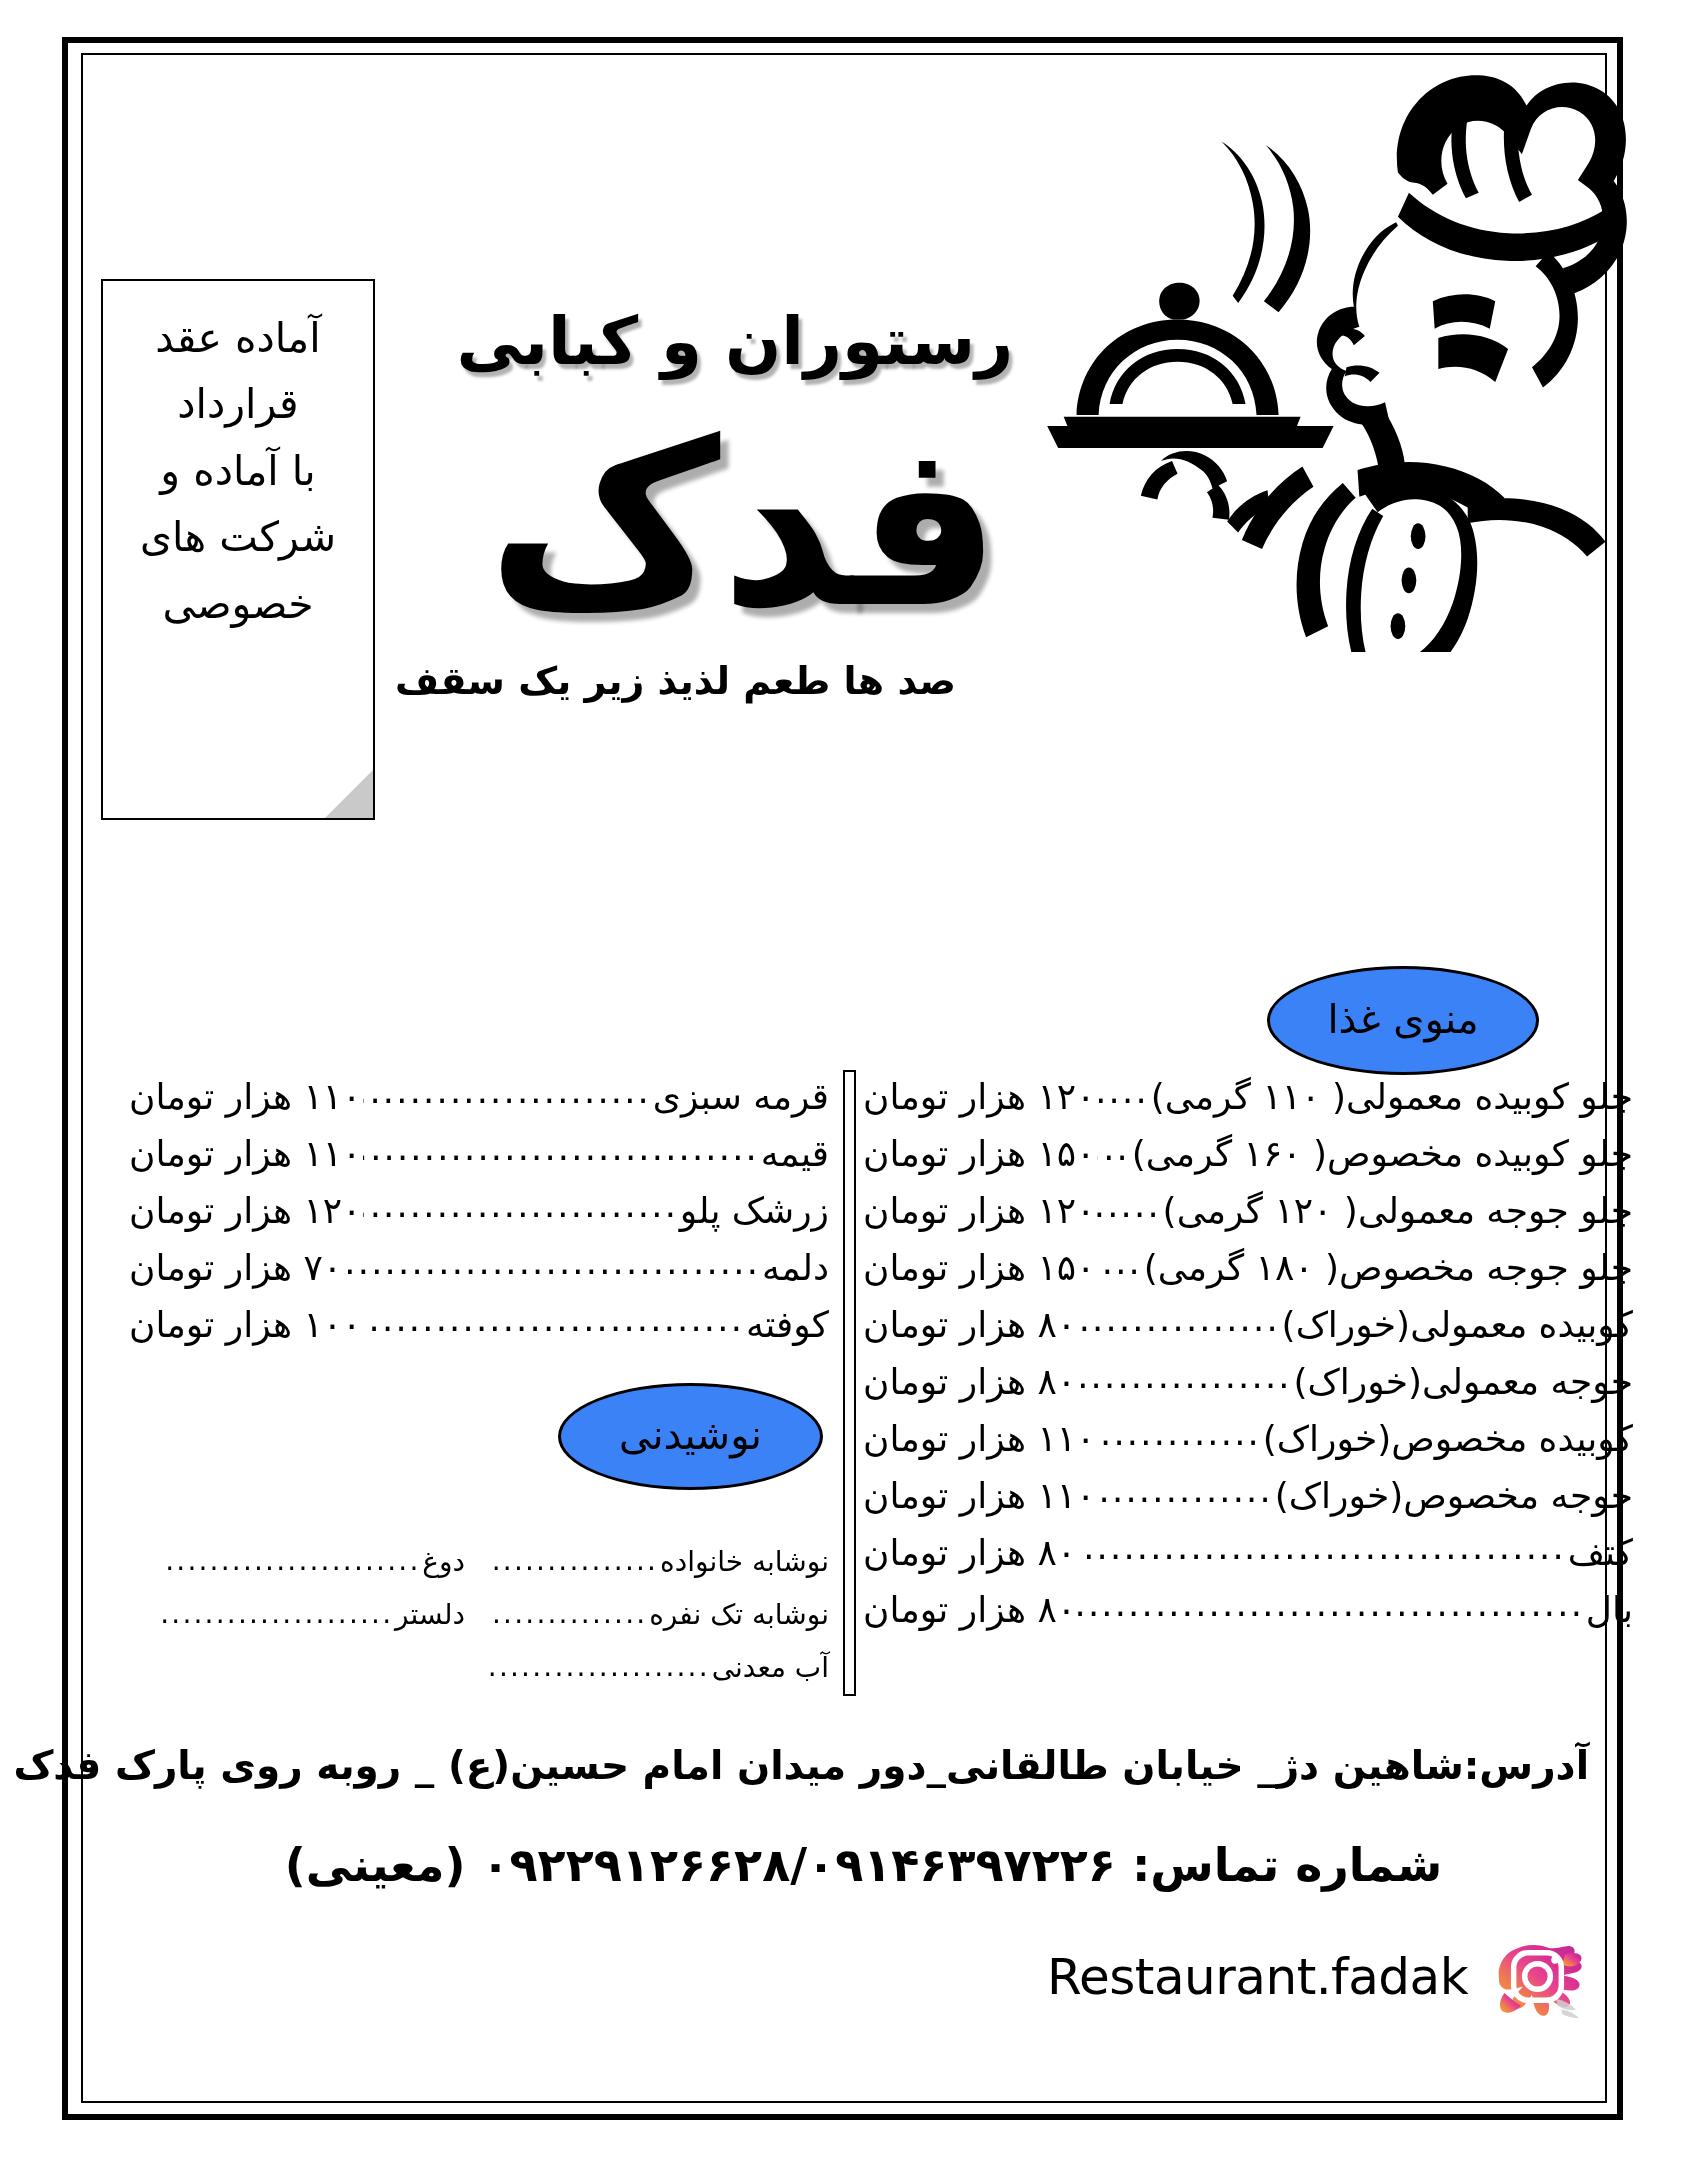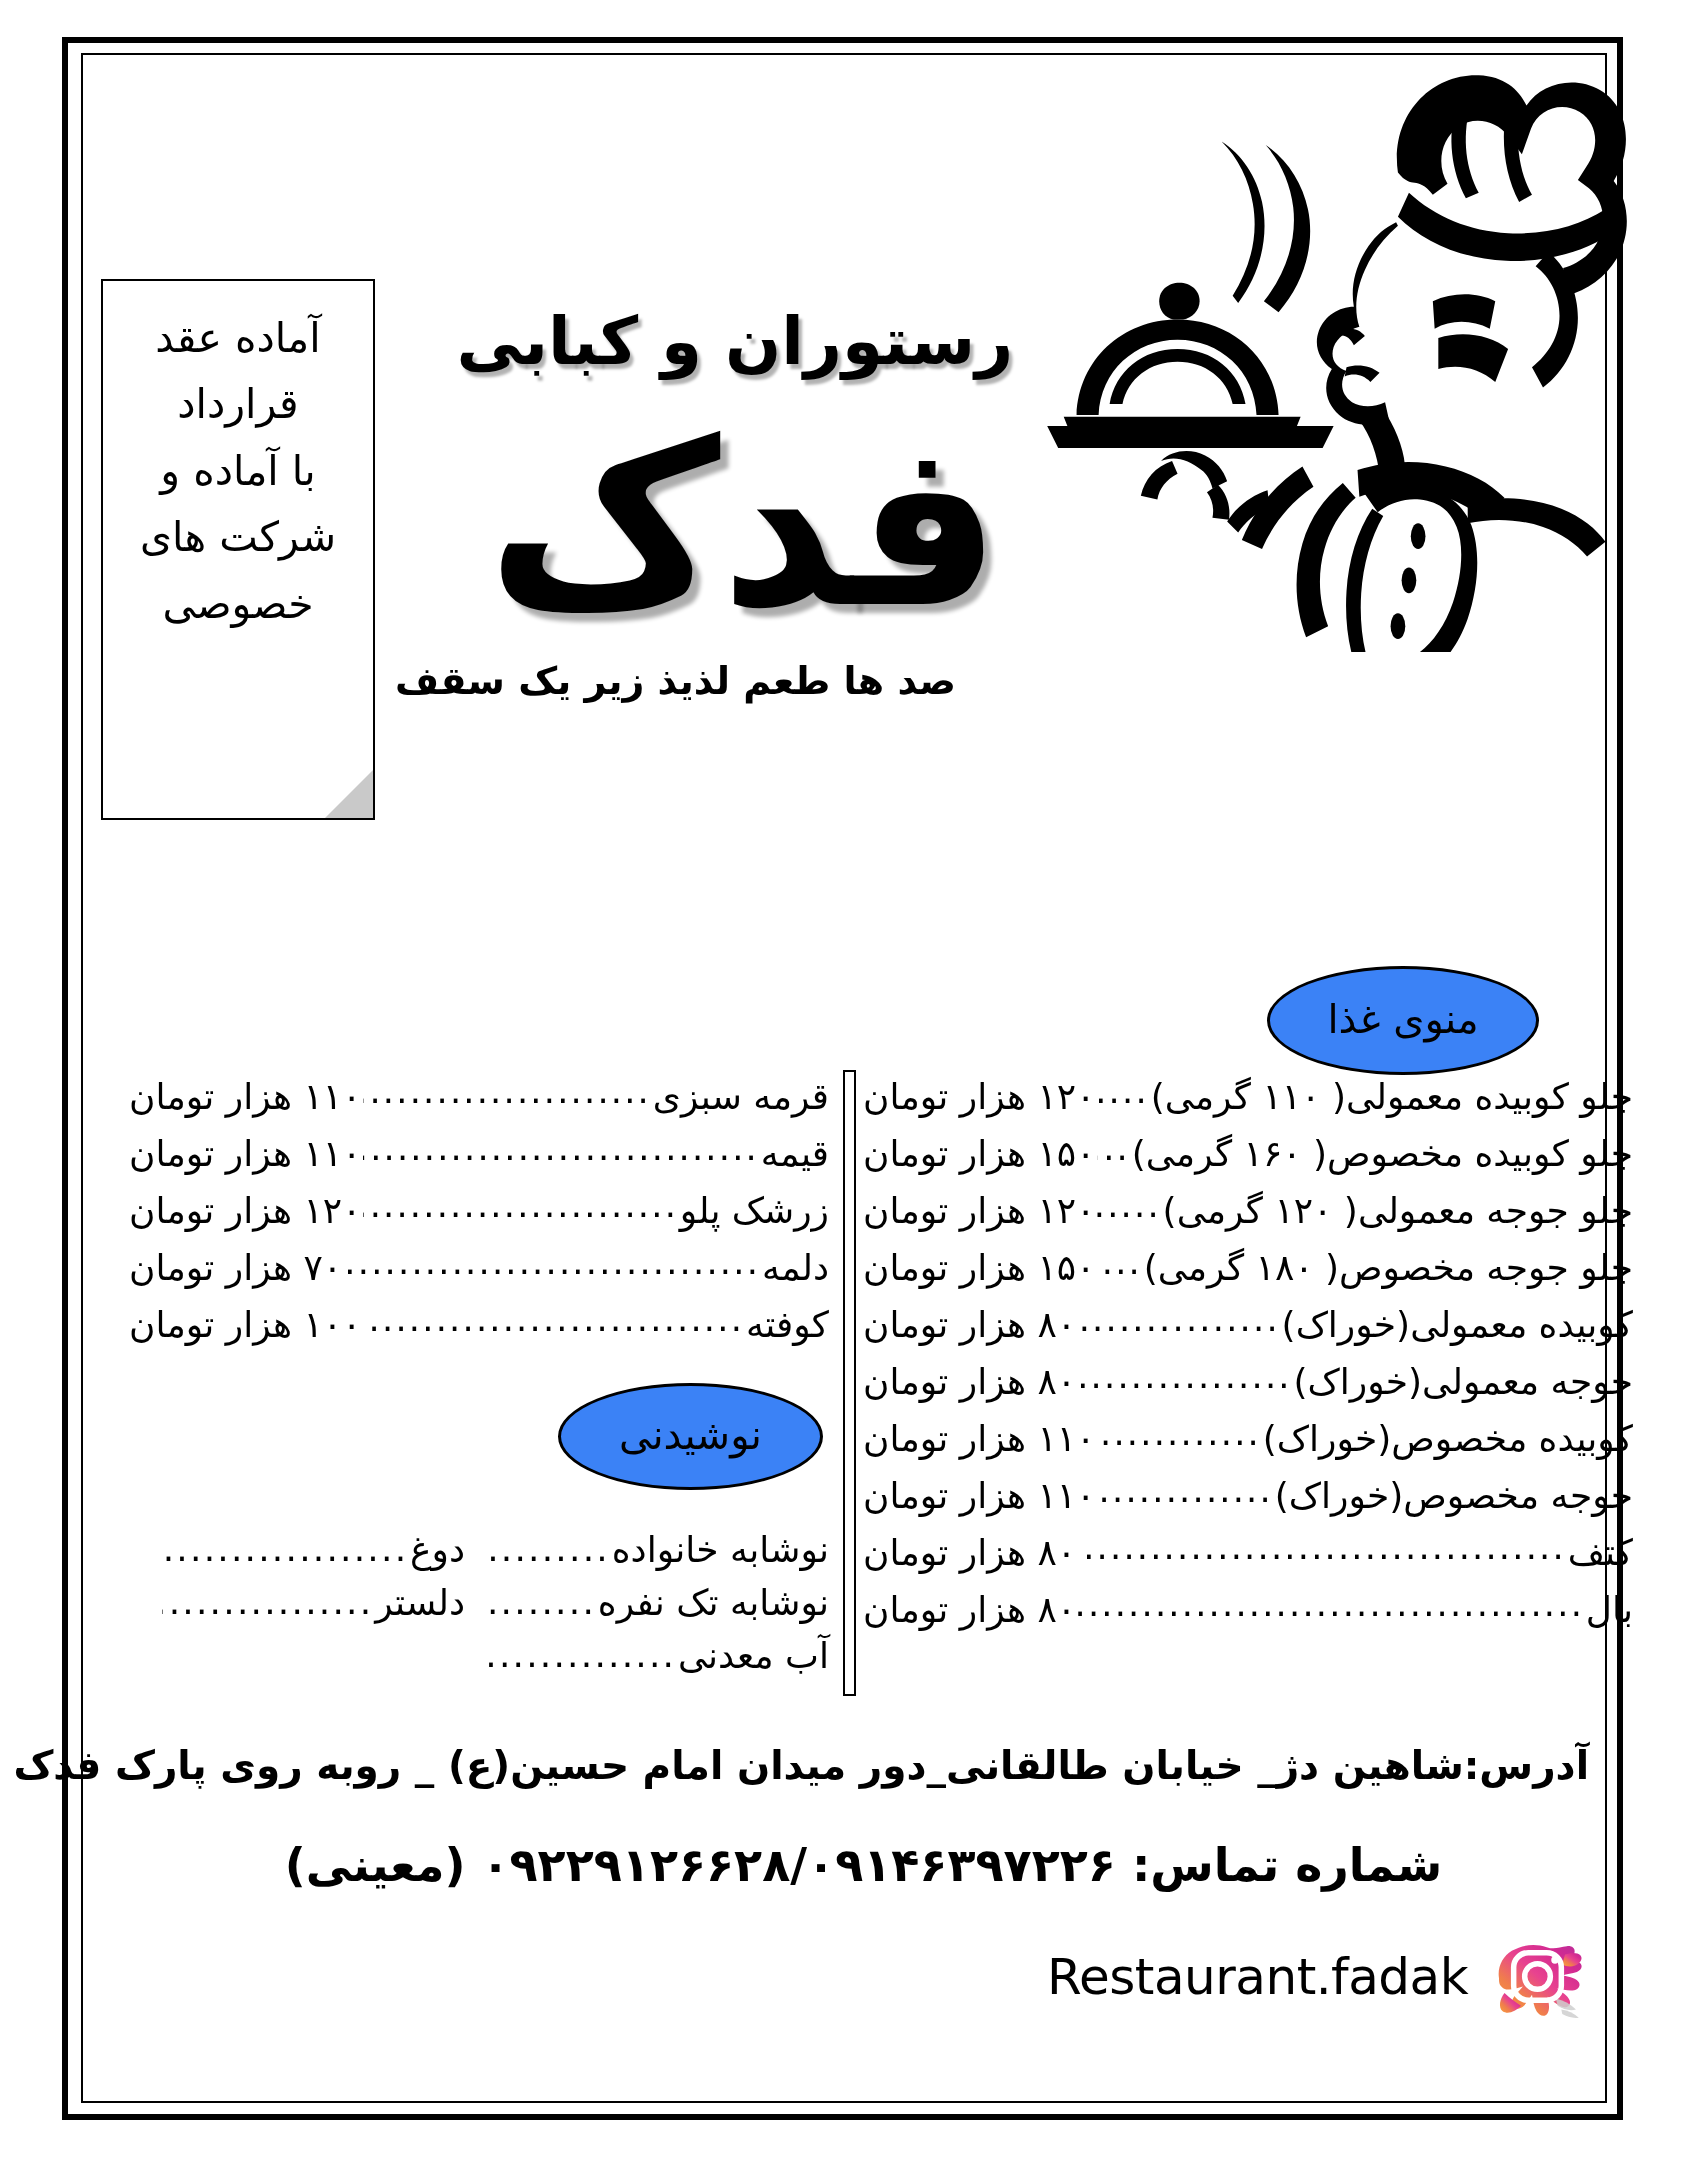--- a/index.html
+++ b/index.html
@@ -201,22 +201,22 @@
     width: 700px;
     direction: rtl;
     display: flex;
     justify-content: flex-start;
   }
   .drink-col { display: flex; flex-direction: column; }
   #drink-col-right { width: 340px; }
   #drink-col-left  { width: 303px; margin-right: 24px; }
   .drink-row {
     display: flex;
-    align-items: center;
-    font-size: 36px;
+    align-items: flex-end;
+    font-size: 28px;
     line-height: 1;
     height: 53px;
     white-space: nowrap;
     letter-spacing: -0.5px;
   }
   .drink-row .item-name { flex: 0 0 auto; }
   .drink-row .dot-leader {
     flex: 1 1 auto;
     min-width: 18.4px;
     overflow: hidden;

